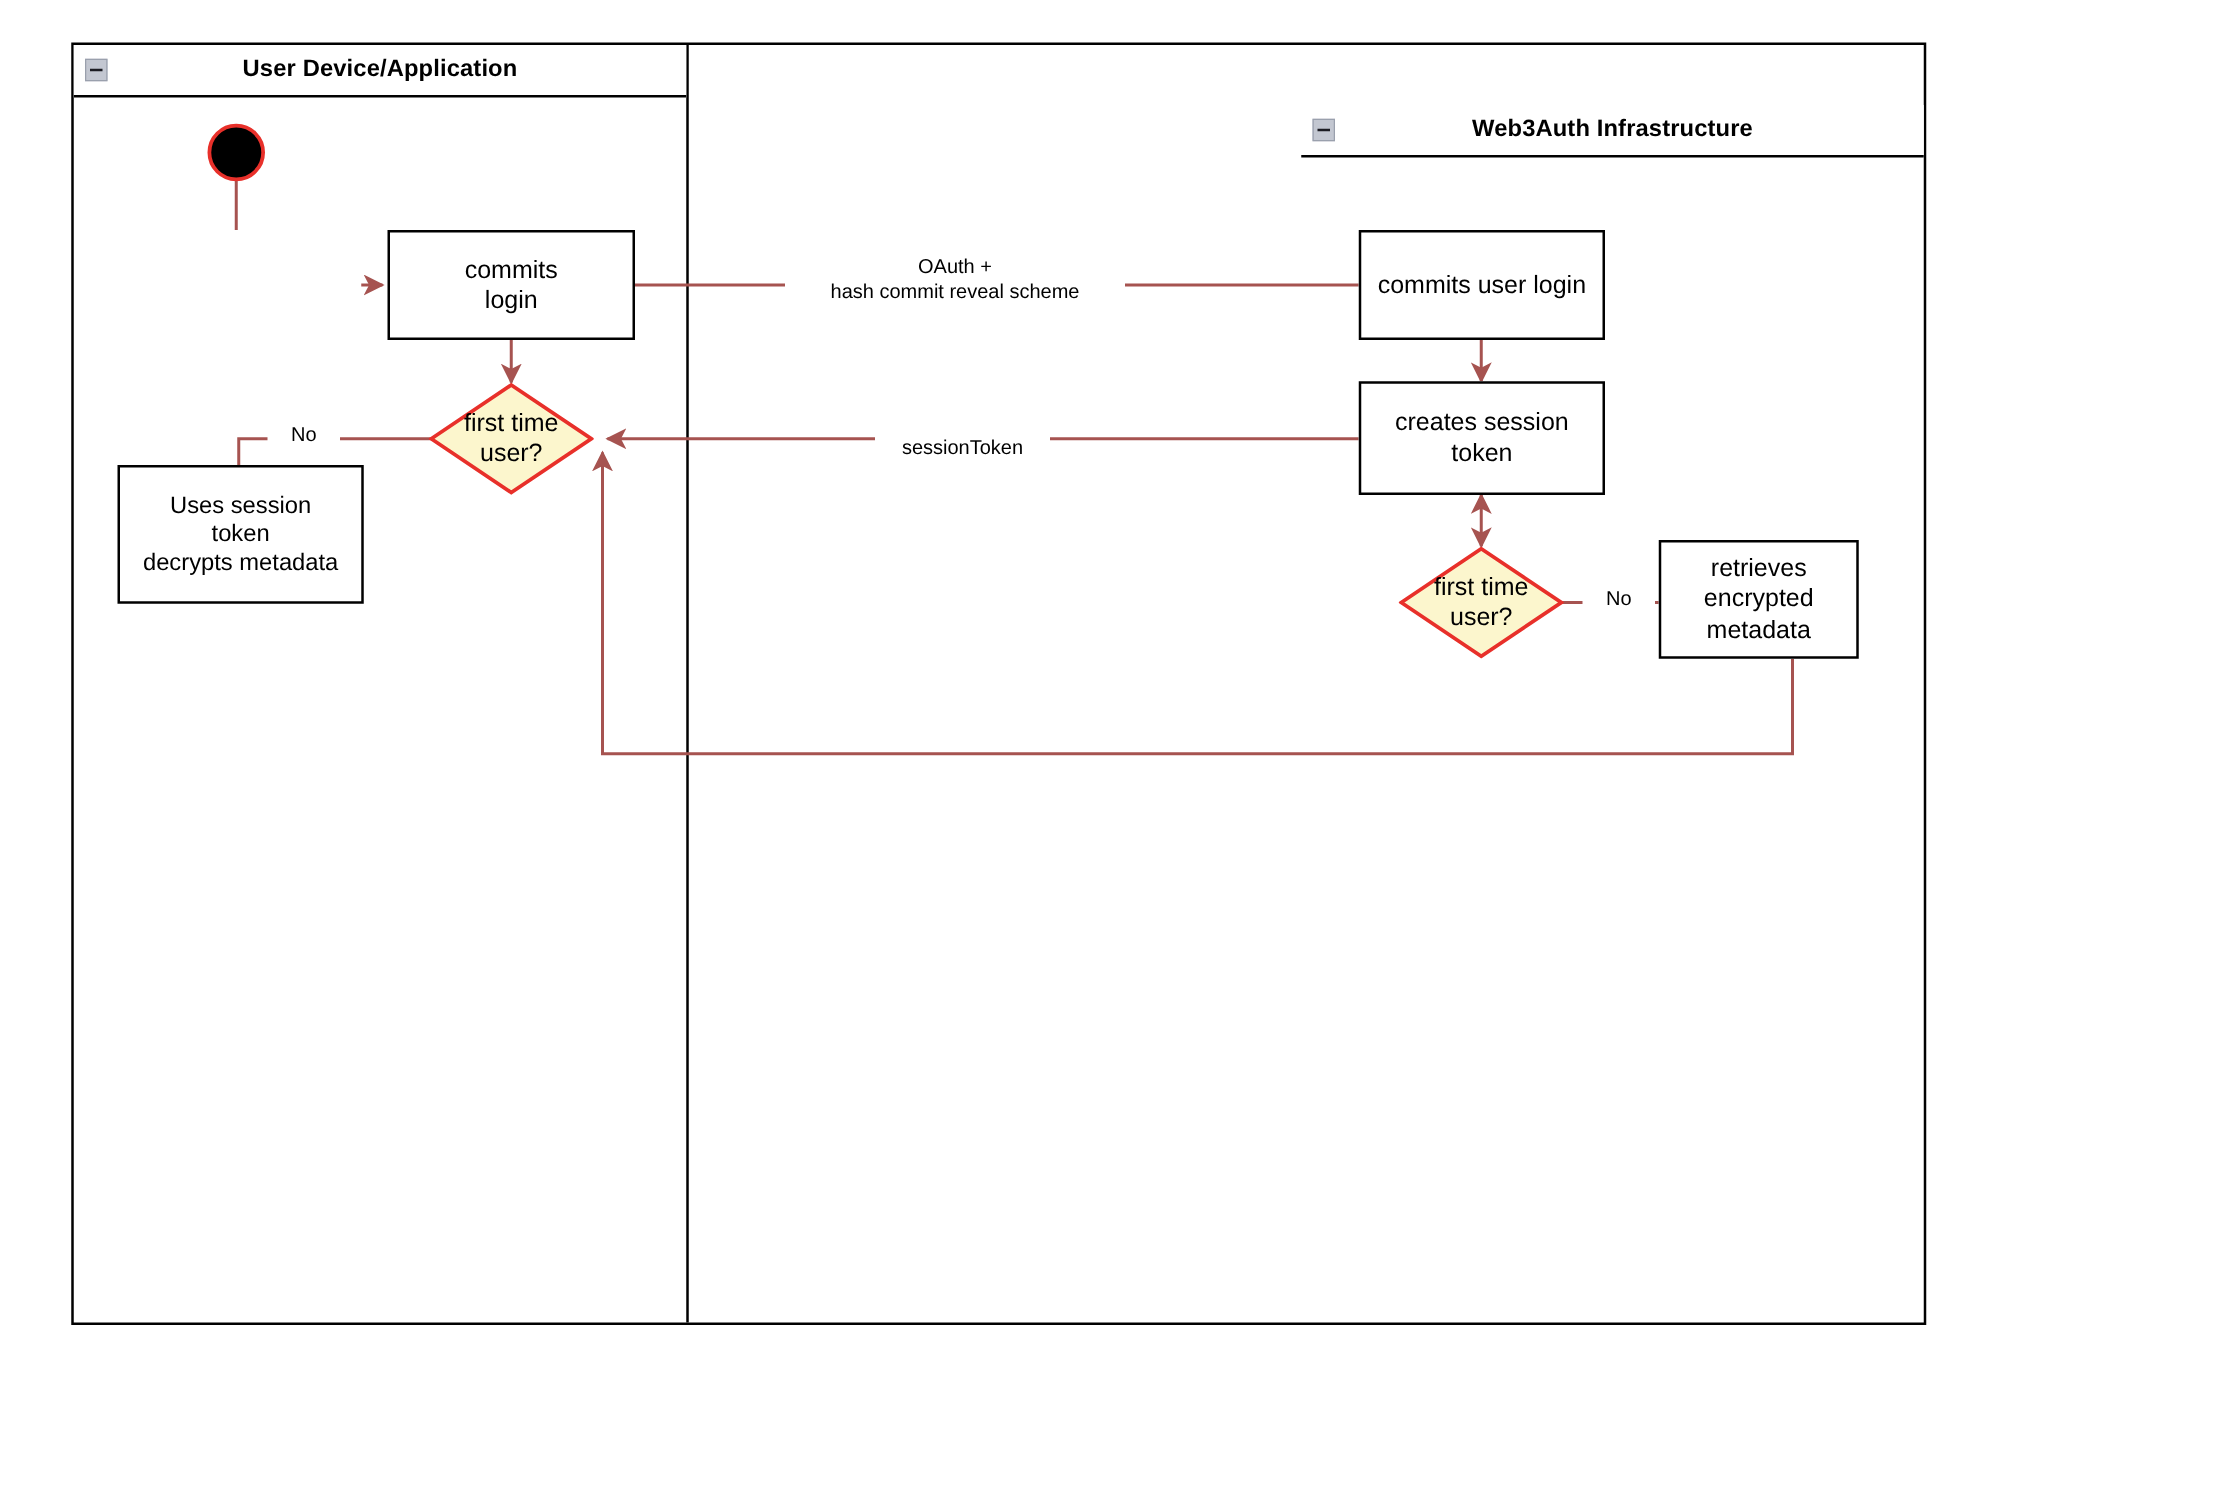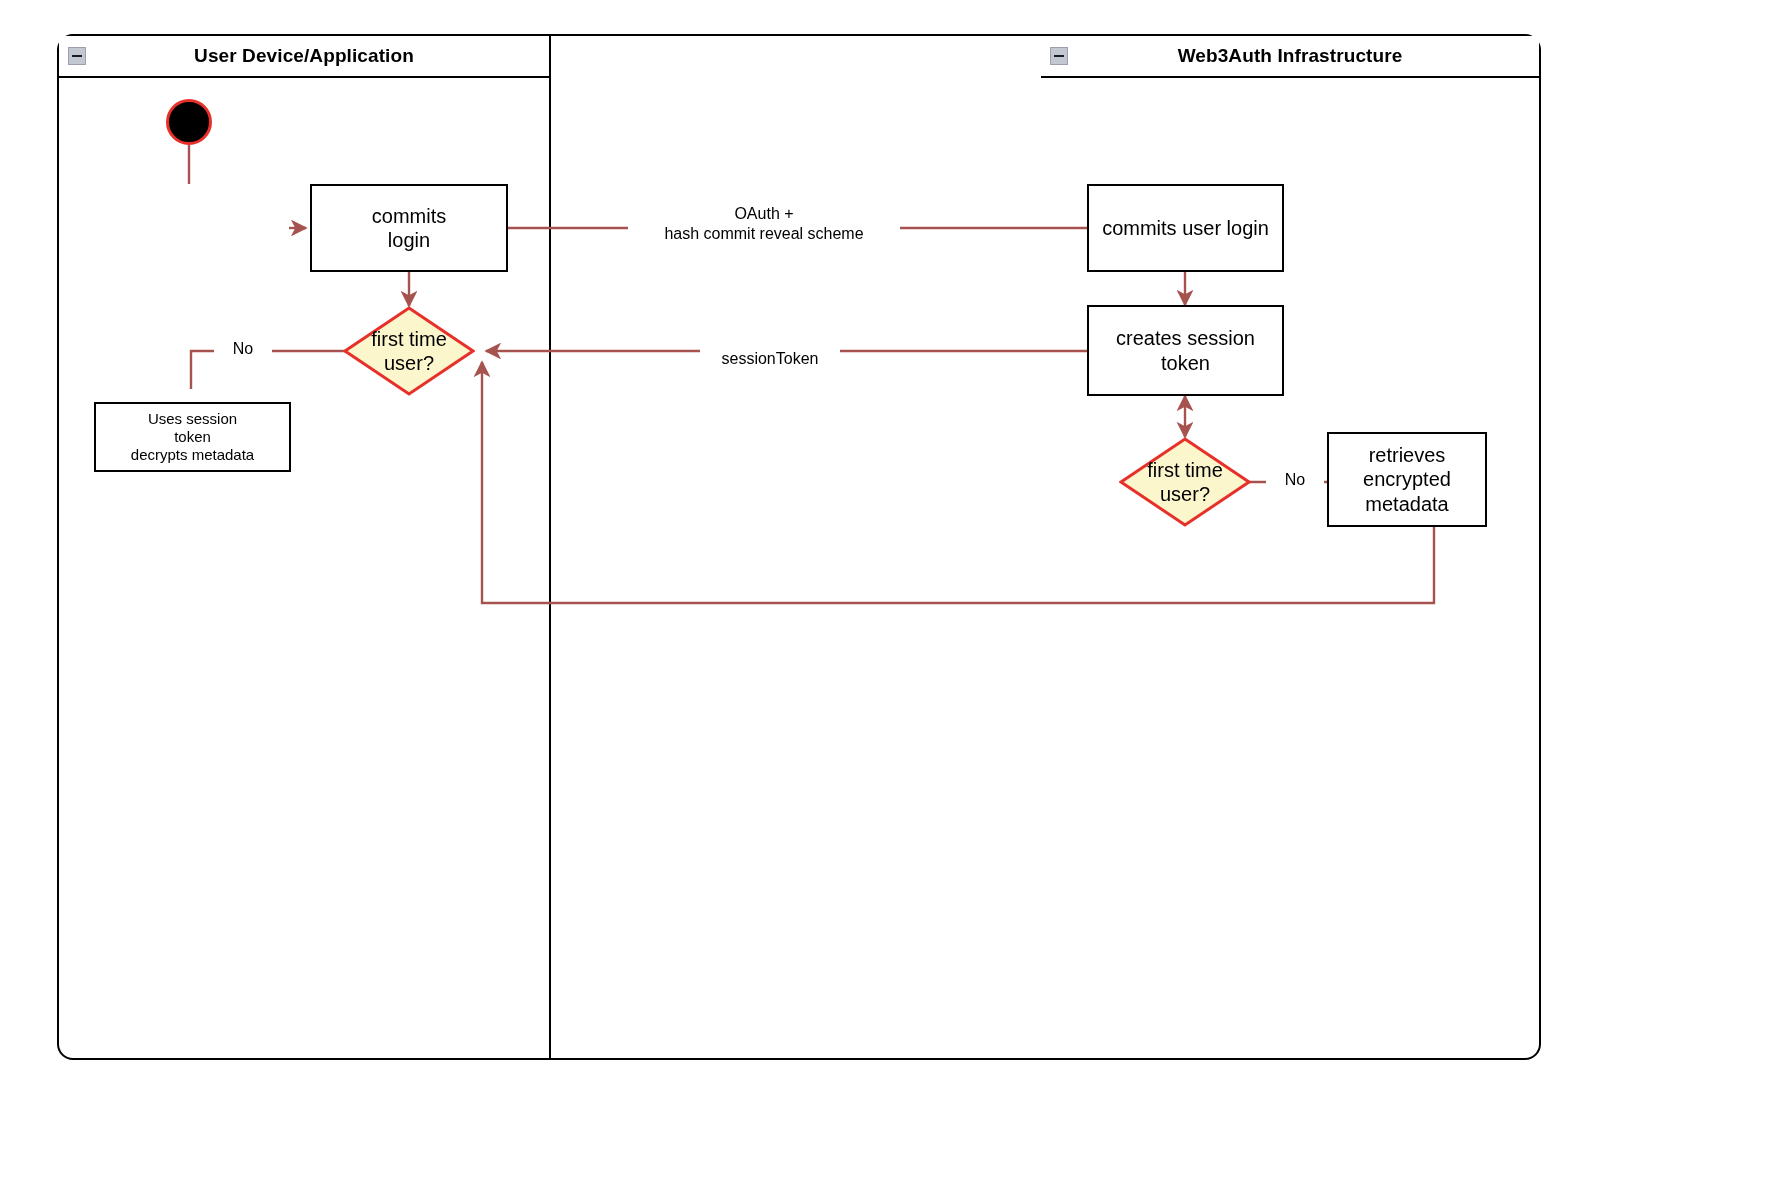--- a/index.html
+++ b/index.html
@@ -18,21 +18,21 @@
     box-sizing:border-box;
     background:transparent;
   }
   .lane{
     position:absolute;
     top:0;
     height:100%;
     box-sizing:border-box;
     border-right:2px solid #000000;
   }
-  .lane.last{border-right:none;}
+  .lane.last{border-right:none;margin-top:48px;}
   .lane-header{
     position:absolute;
     top:0;left:0;right:0;
     height:42px;
     border-bottom:2px solid #000000;
     box-sizing:border-box;
     display:flex;
     align-items:center;
     justify-content:center;
     background:#ffffff;
@@ -126,21 +126,21 @@
     line-height:1.25;
     white-space:pre-line;
     z-index:8;
   }
 </style>
 </head>
 <body>
 
 <div id="canvas">
 
-  <div class="lane-frame" style="left:57px;top:34px;width:1484px;height:1026px;border-radius:16px;">
+  <div class="lane-frame" style="left:57px;top:34px;width:1484px;height:1026px;">
 
     <div class="lane" style="left:0px;width:492px;">
       <div class="lane-header">
         <span class="collapse-box"></span>
         <span class="lane-title">User Device/Application</span>
       </div>
     </div>
 
 
     <div class="lane last" style="left:982px;width:498px;">
@@ -189,21 +189,21 @@
 login</div>
 
   <div class="diamond-wrap" style="left:343px;top:306px;width:132px;height:90px;">
     <svg width="132" height="90" viewBox="0 0 132 90">
       <polygon points="66,2 130,45 66,88 2,45" fill="#fcf6cd" stroke="#e8302a" stroke-width="3"></polygon>
     </svg>
     <div class="diamond-label">first time
 user?</div>
   </div>
 
-  <div class="node" style="left:94px;top:402px;width:197px;height:70px;font-size:15px;">Uses session
+  <div class="node" style="left:94px;top:372px;width:197px;height:111px;font-size:19px;">Uses session
 token
 decrypts metadata</div>
 
   <div class="node" style="left:1087px;top:184px;width:197px;height:88px;">commits user login</div>
 
   <div class="node" style="left:1087px;top:305px;width:197px;height:91px;">creates session
 token</div>
 
   <div class="diamond-wrap" style="left:1119px;top:437px;width:132px;height:90px;">
     <svg width="132" height="90" viewBox="0 0 132 90">

